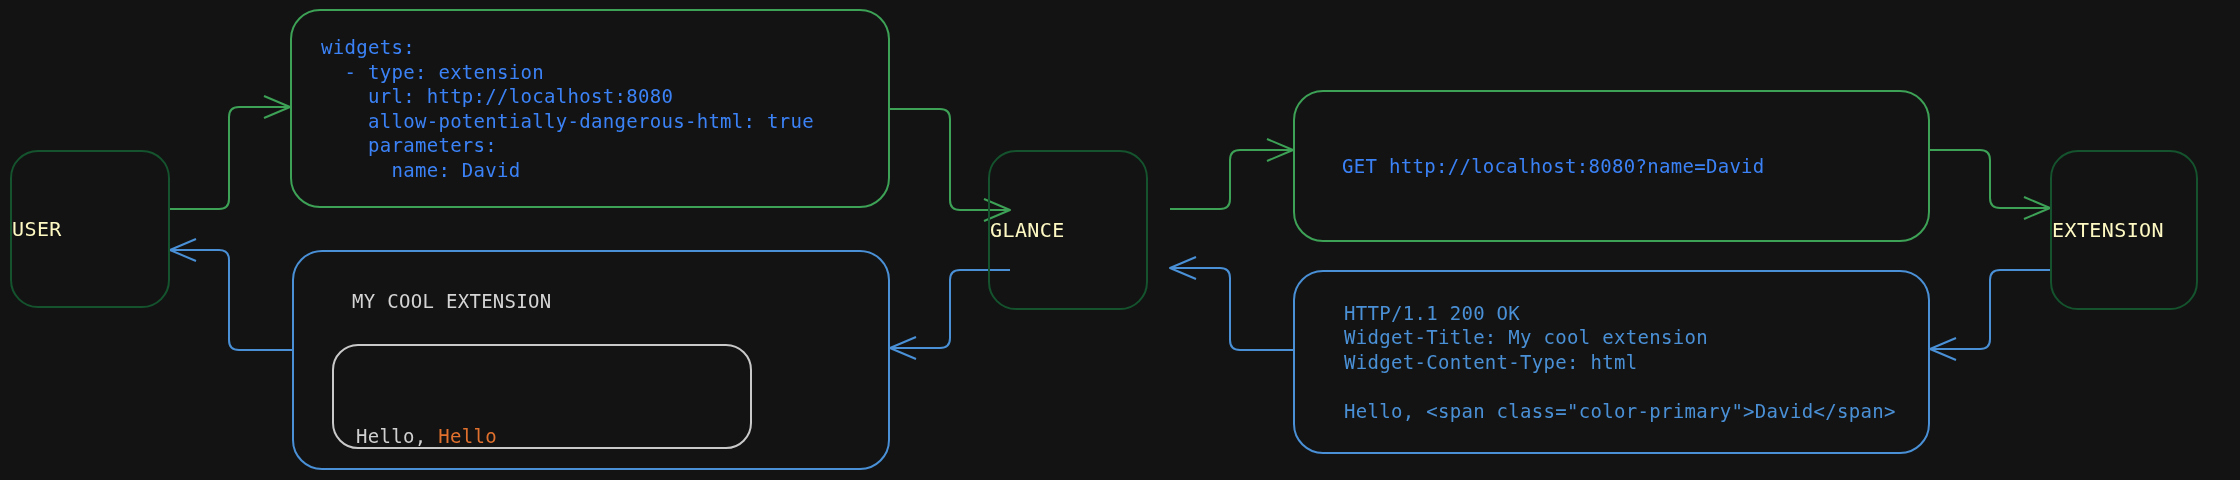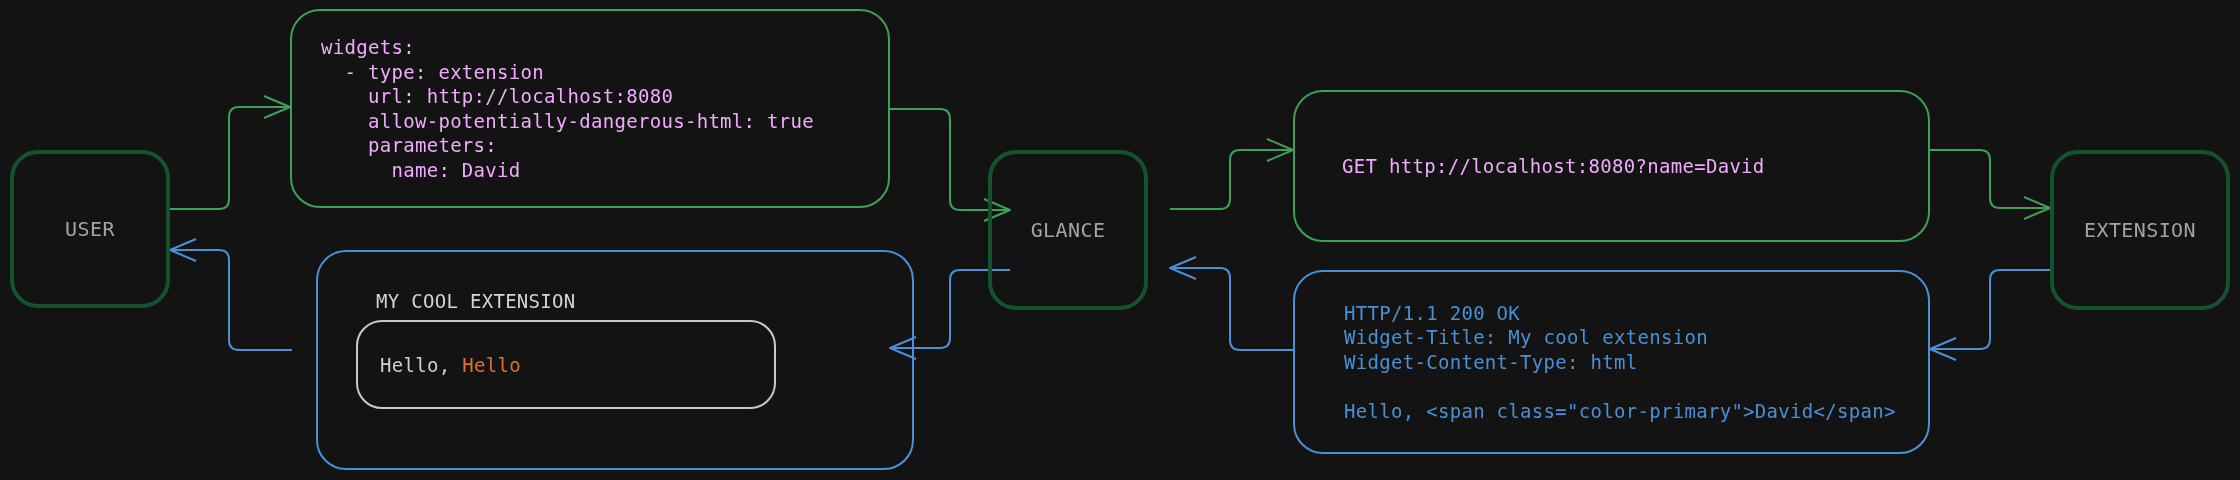--- a/index.html
+++ b/index.html
@@ -21,80 +21,78 @@
     fill: none;
     stroke-width: 2;
     stroke-linejoin: round;
     stroke-linecap: butt;
   }
   path.req  { stroke: #3da156; }
   path.resp { stroke: #4a90d6; }
 
   .node {
     position: absolute;
-    border: 4px solid #14532d;
+    border: 2px solid #14532d;
     border-radius: 28px;
     box-sizing: border-box;
     display: flex;
     align-items: center;
-    justify-content: center;
-    color: #a3a3a3;
+    color: #fef9c3;
     font-size: 20px;
     letter-spacing: 0.4px;
   }
   #node-user      { left: 10px;   top: 150px; width: 160px; height: 158px; }
   #node-glance    { left: 988px; top: 150px; width: 160px; height: 160px; }
-  #node-extension { left: 2050px; top: 150px; width: 180px; height: 160px; }
+  #node-extension { left: 2050px; top: 150px; width: 148px; height: 160px; }
 
   .msgbox {
     position: absolute;
     border-radius: 30px;
     box-sizing: border-box;
     display: flex;
     align-items: center;
   }
   .msgbox.green { border: 2px solid #3da156; }
   .msgbox.blue  { border: 2px solid #4a90d6; }
   .msgbox pre {
     margin: 0;
     font-family: inherit;
     font-size: 19px;
     line-height: 24.5px;
     letter-spacing: 0.3px;
     white-space: pre;
   }
-  .msgbox.green pre { color: #f0abfc; }
+  .msgbox.green pre { color: #3b82f6; }
   .msgbox.blue  pre { color: #4a90d6; }
 
   #box-config { left: 290px;  top: 9px;   width: 600px; height: 199px; padding-left: 29px; }
   #box-get    { left: 1293px; top: 90px;  width: 637px; height: 152px; padding-left: 47px; }
   #box-http   { left: 1293px; top: 250px; width: 637px; height: 184px; padding-left: 49px; margin-top: 20px; }
 
   #box-widget {
     left: 292px; top: 250px; width: 598px; height: 220px;
     display: block;
-    margin-left: 24px;
   }
   .widget-title {
     position: absolute;
     left: 58px; top: 38px;
     color: #d4d4d4;
     font-size: 19px;
     letter-spacing: 0.3px;
     white-space: pre;
   }
   .widget-inner {
     position: absolute;
-    left: 38px; top: 68px;
-    width: 420px; height: 89px;
+    left: 38px; top: 92px;
+    width: 420px; height: 105px;
     border: 2px solid #c9c9c9;
     border-radius: 26px;
     box-sizing: border-box;
     display: flex;
-    align-items: center;
+    align-items: flex-end;
     padding-left: 22px;
     font-size: 19px;
     letter-spacing: 0.3px;
     white-space: pre;
   }
   .greeting-prefix { color: #d0d0d0; }
   .greeting-name   { color: #e0702d; }
 </style>
 </head>
 <body>

